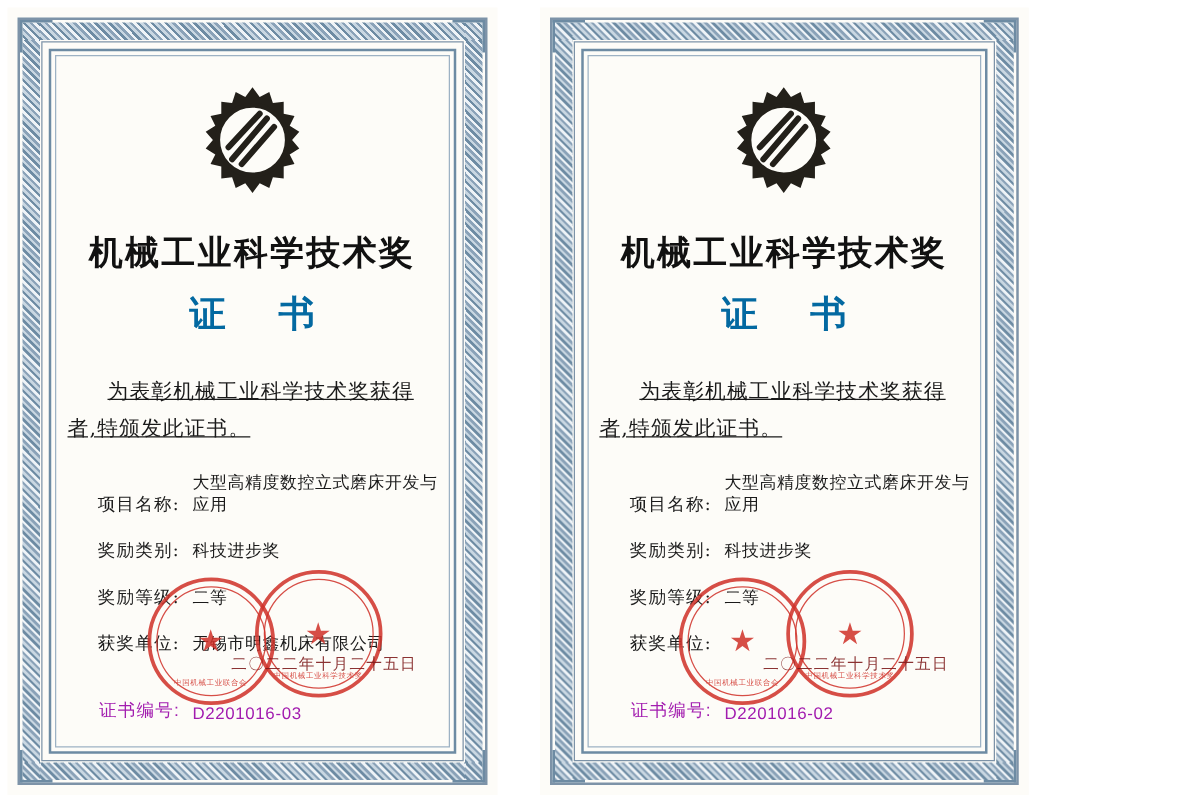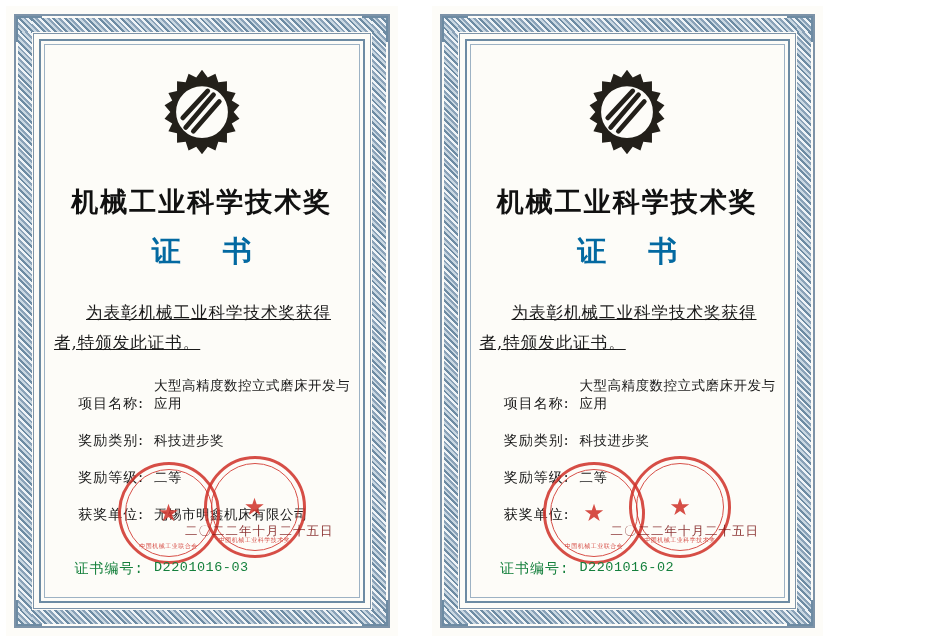--- a/index.html
+++ b/index.html
@@ -158,23 +158,23 @@
   }
 
   .footer {
     position: absolute;
     left: 0;
     right: 0;
     bottom: 16px;
   }
   .cert-no {
     display: flex;
-    align-items: flex-start;
-    font-family: Liberation Mono, monospace;
-    color: #15803d;
+    align-items: flex-end;
+    font-family: Liberation Sans, sans-serif;
+    color: #a21caf;
     padding-left: 14px;
   }
   .cert-no .field-label { width: 82px; }
   .cert-no .field-value { font-size: 13.5px; }
 
   
   .seals {
     position: absolute;
     right: 18px;
     bottom: 28px;

